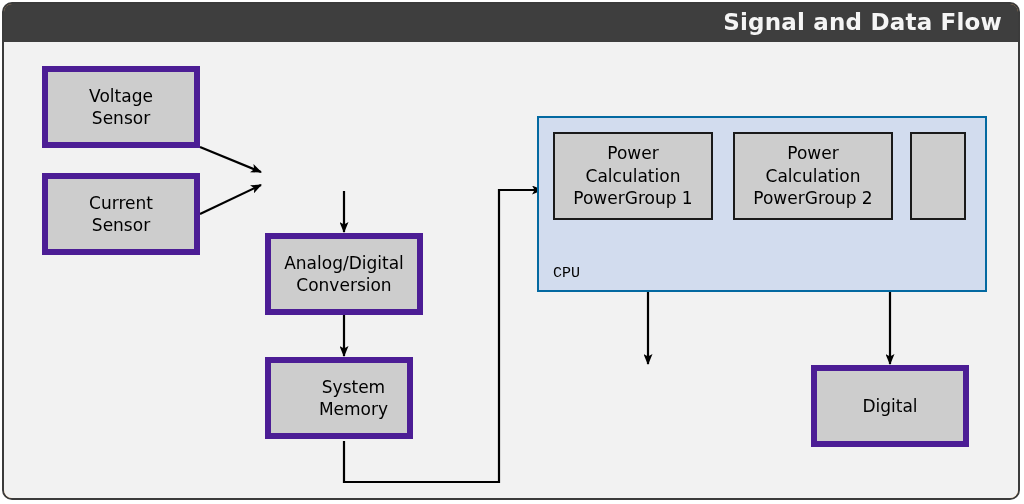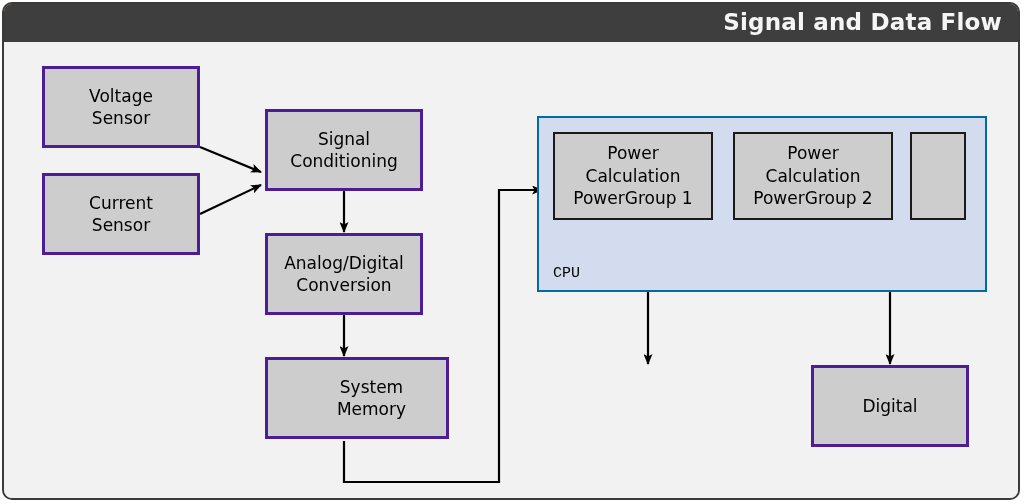--- a/index.html
+++ b/index.html
@@ -59,21 +59,21 @@
     width: 100%;
     height: 456px;
     background: #f2f2f2;
   }
 
   
   .node {
     position: absolute;
     box-sizing: border-box;
     background: #cdcdcd;
-    border: 3px solid #4c1d95;
+    border: 6px solid #4c1d95;
     display: flex;
     align-items: center;
     justify-content: center;
     text-align: center;
     color: #000000;
     font-size: 17px;
     line-height: 1.32;
     font-family: "DejaVu Sans", sans-serif;
     white-space: pre-line;
   }
@@ -152,27 +152,25 @@
 
         <path d="M886,250 L886,322" fill="none" stroke="#000000" stroke-width="2.2" marker-end="url(#ah)"></path>
       </svg>
 
       <div class="node" style="left:38px; top:24px; width:158px; height:82px;">Voltage
 Sensor</div>
 
       <div class="node" style="left:38px; top:131px; width:158px; height:82px;text-align:center;">Current
 Sensor</div>
 
-      <div class="node" style="left:261px; top:67px; width:158px; height:82px;">Signal
-Conditioning</div>
 
       <div class="node" style="left:261px; top:191px; width:158px; height:82px;">Analog/Digital
 Conversion</div>
 
-      <div class="node" style="left:261px; top:315px; width:184px; height:82px;padding-left:29px;">System
+      <div class="node" style="left:261px; top:315px; width:148px; height:82px;padding-left:29px;">System
 Memory</div>
 
       <div class="cpu-group" style="left:533px; top:74px; width:450px; height:176px;">
 
         <div class="cpu-child" style="left:14px; top:14px; width:160px; height:88px;">Power
 Calculation
 PowerGroup 1</div>
 
         <div class="cpu-child" style="left:194px; top:14px; width:160px; height:88px;">Power
 Calculation

